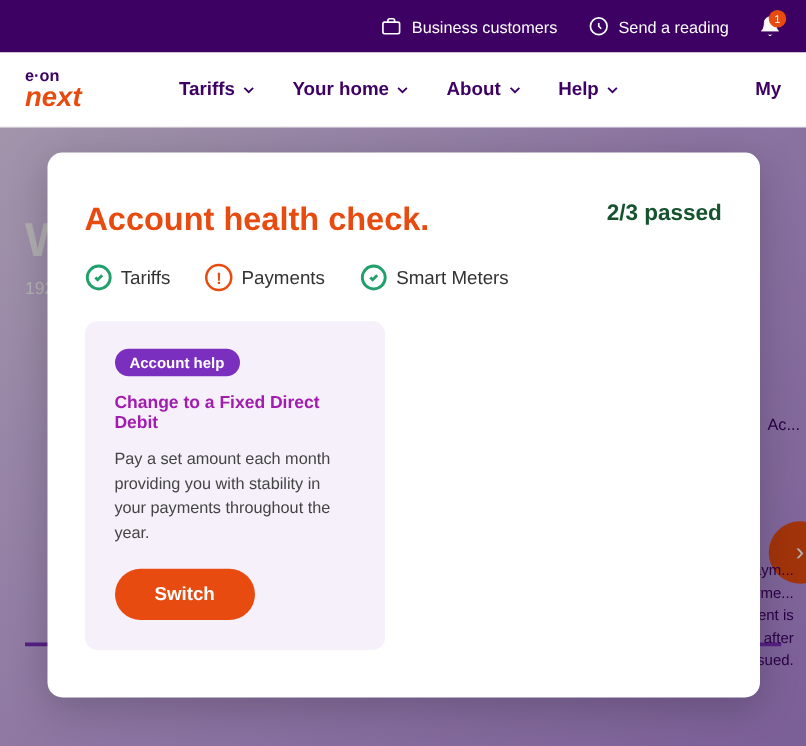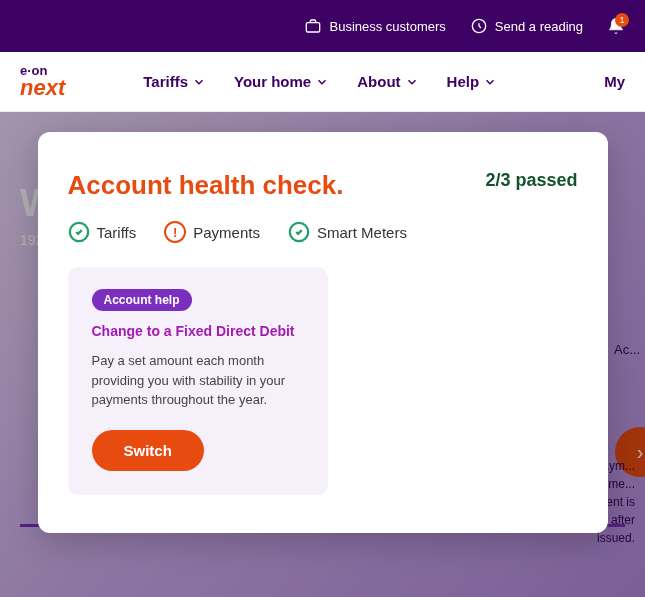--- a/index.html
+++ b/index.html
@@ -1,21 +1,21 @@
 <!DOCTYPE html>
 <html><head>
   <meta charset="utf-8">
   <style>
     * { margin: 0; padding: 0; box-sizing: border-box; }
     body { width: 645px; height: 597px; font-family: Arial, sans-serif; overflow: hidden; position: relative; }
 
     
     .top-bar {
       background-color: #3d0063;
-      height: 52px;
+      height: 42px;
       display: flex;
       align-items: center;
       justify-content: flex-end;
       padding: 0 20px;
       gap: 24px;
     }
     .top-bar-item {
       display: flex;
       align-items: center;
       gap: 7px;
@@ -220,21 +220,21 @@
       font-weight: bold;
       font-size: 13px;
       flex-shrink: 0;
     }
 
     
     .card {
       background: #f5f0fa;
       border-radius: 10px;
       padding: 22px 24px 24px;
-      width: 260px;
+      width: 240px;
     }
     .card-badge {
       background: #7b2fbe;
       color: white;
       font-size: 12px;
       font-weight: bold;
       padding: 4px 12px;
       border-radius: 20px;
       display: inline-block;
       margin-bottom: 12px;

